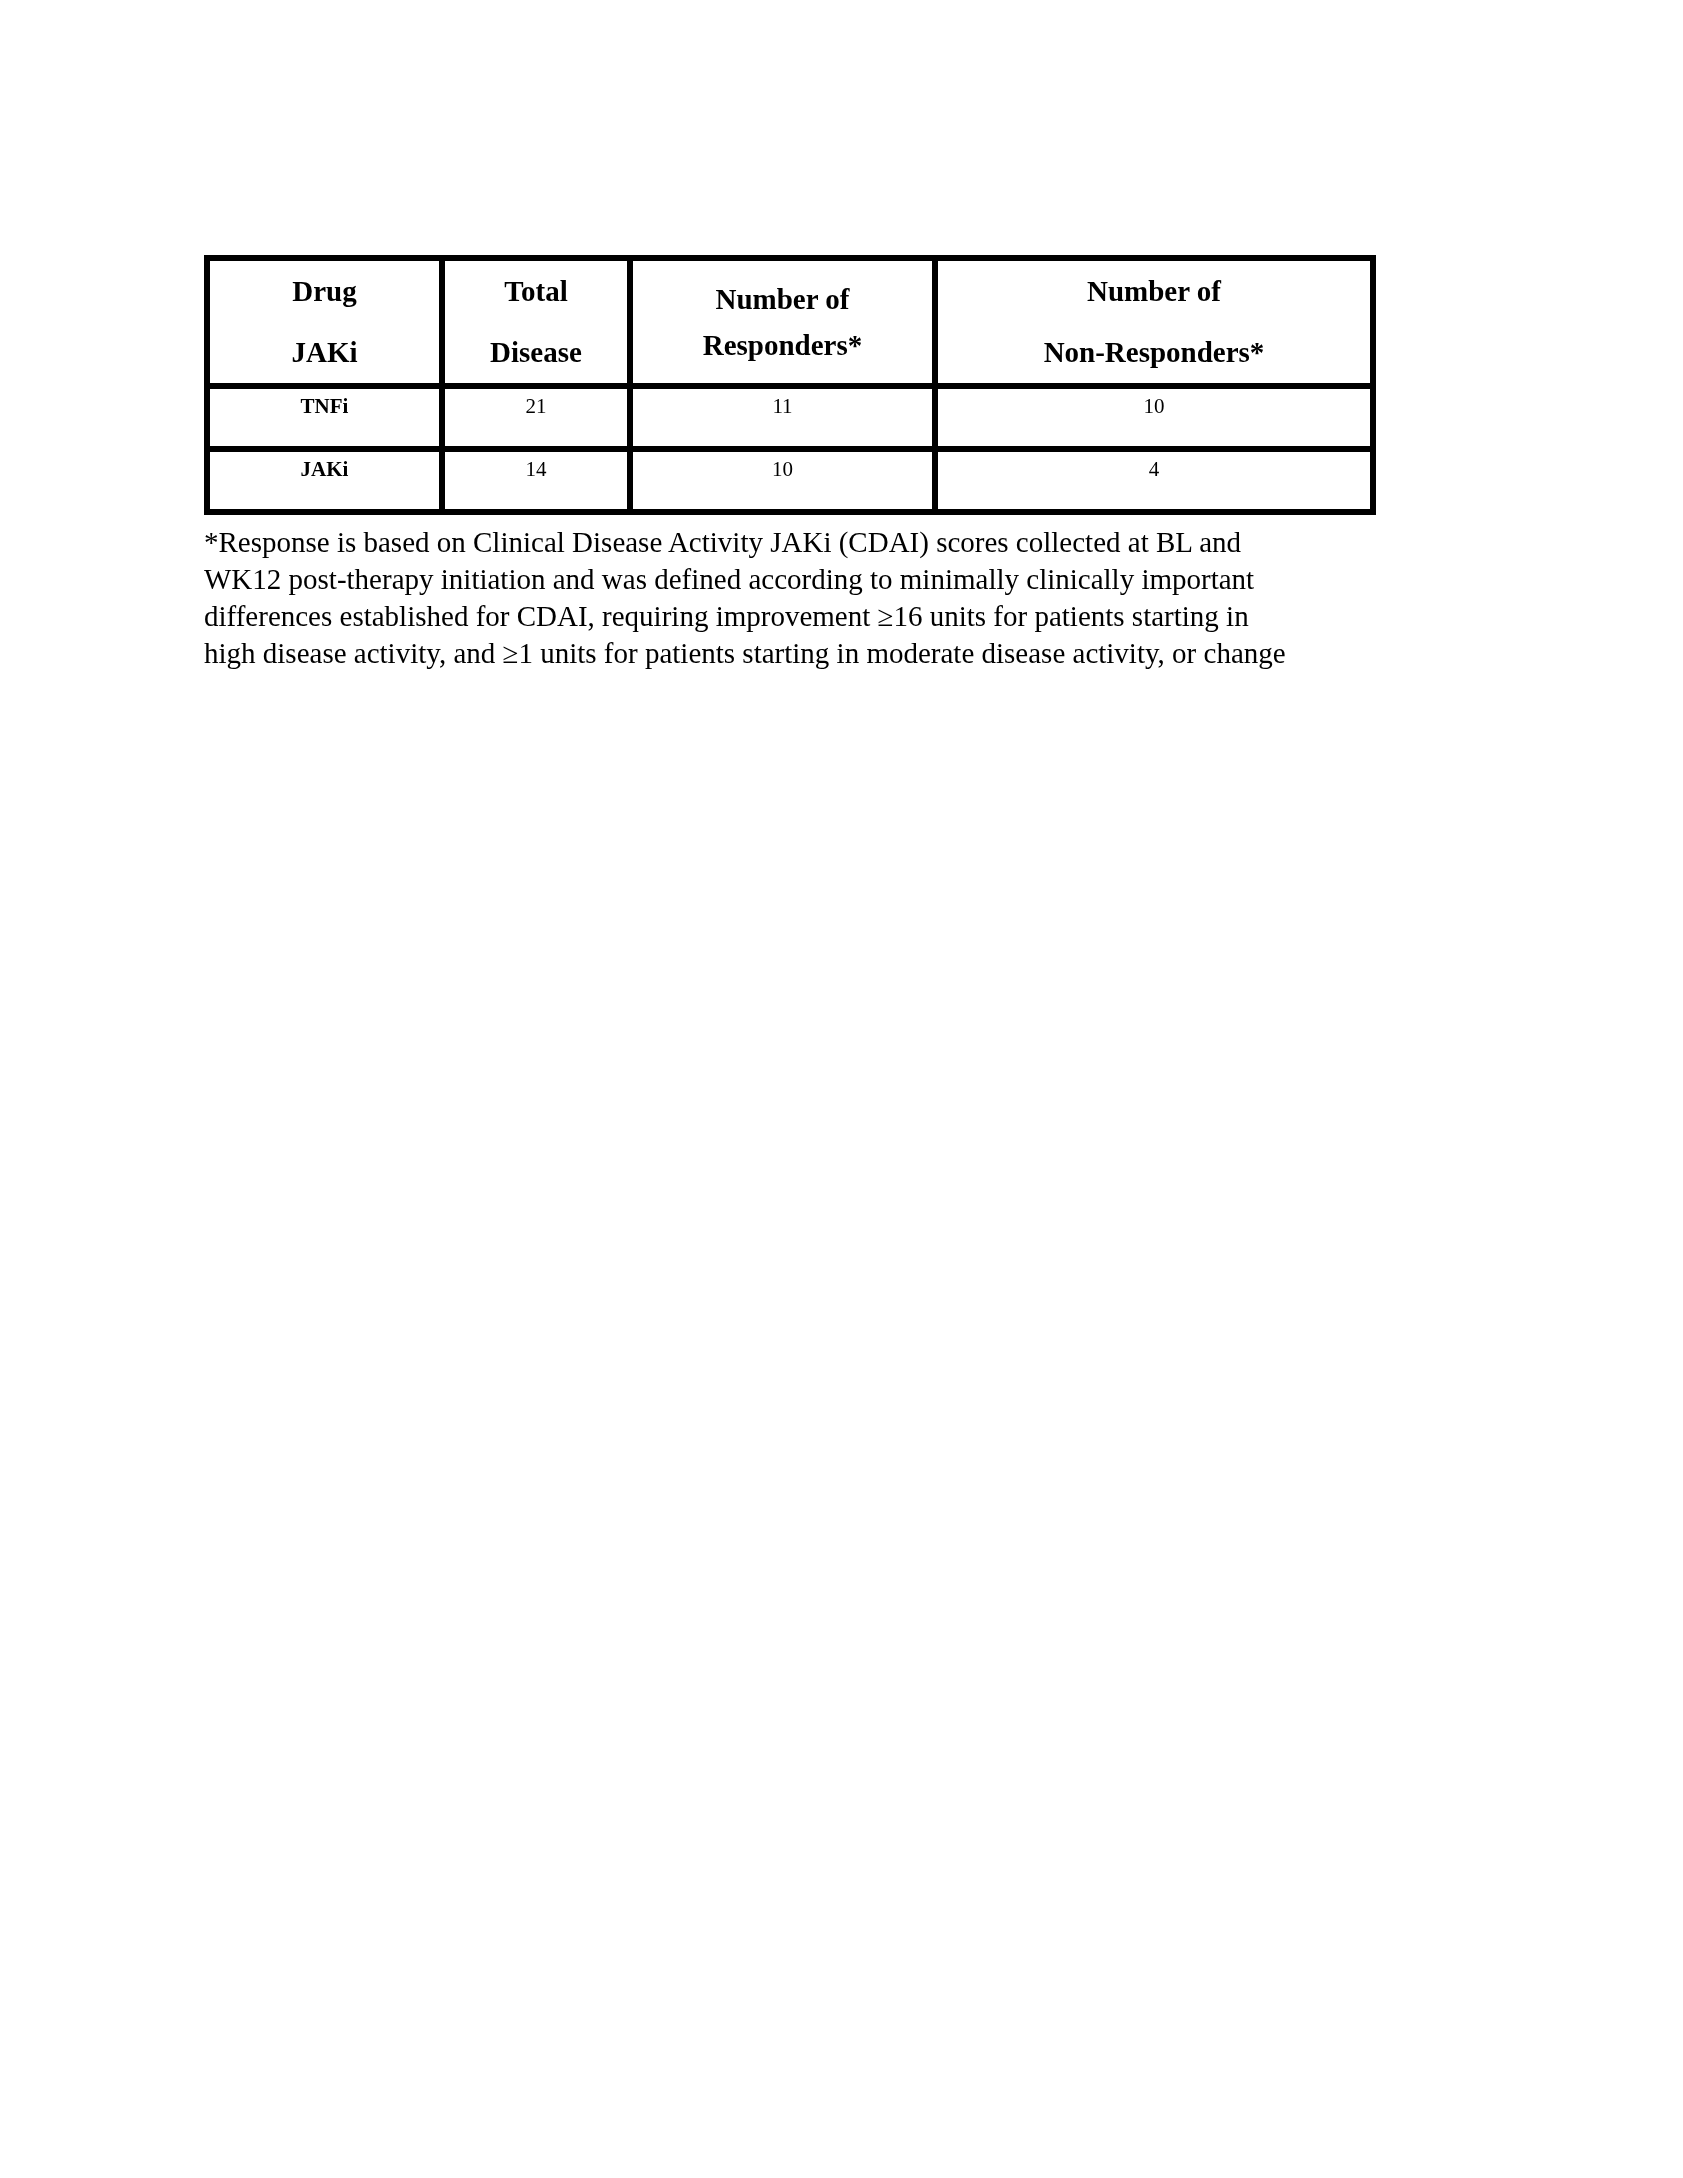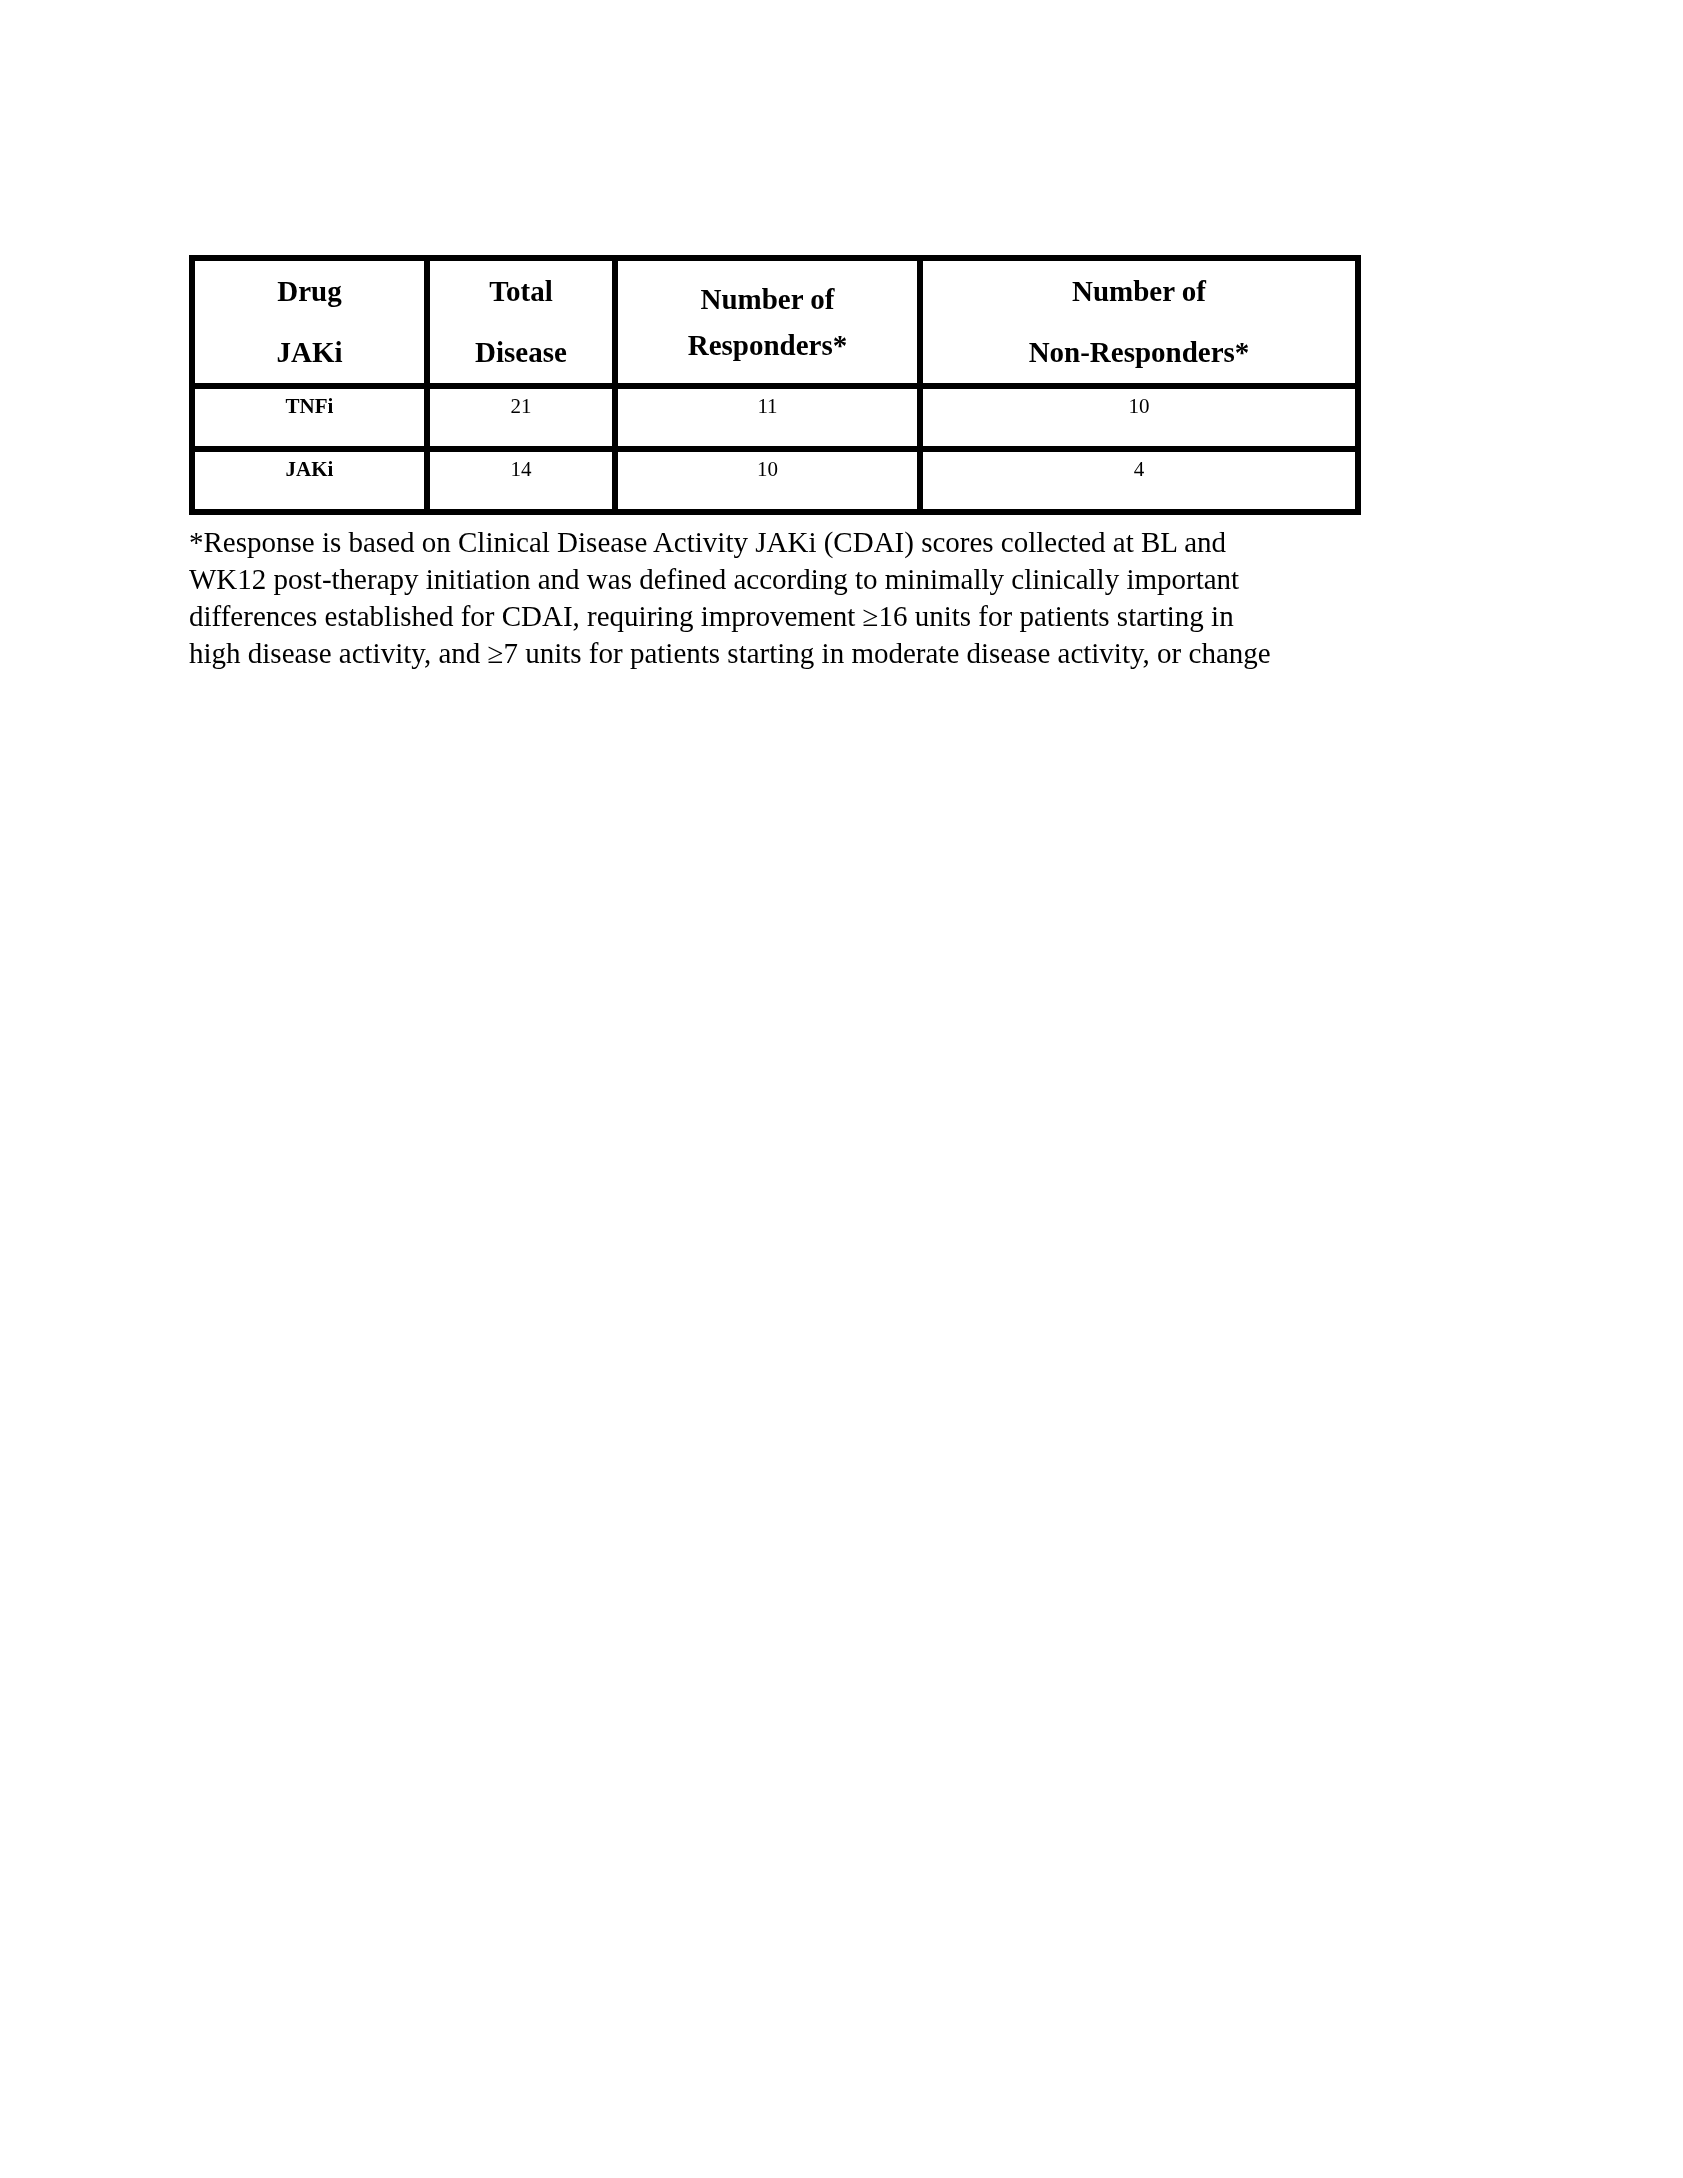--- a/index.html
+++ b/index.html
@@ -12,21 +12,21 @@
   }
   .page {
     position: relative;
     width: 1683px;
     height: 2178px;
     background: #ffffff;
     overflow: hidden;
   }
   .content {
     position: absolute;
-    left: 189px;
+    left: 204px;
     top: 255px;
     width: 1168px;
   }
   table.data-table {
     border-collapse: collapse;
     table-layout: fixed;
     width: 1165px;
   }
   table.data-table td, table.data-table th {
     border: 6px solid #000000;
@@ -110,18 +110,18 @@
           <td class="cell">10</td>
           <td class="cell">4</td>
         </tr>
       </tbody>
     </table>
 
     <div class="footnote">
       <div>*Response is based on Clinical Disease Activity JAKi (CDAI) scores collected at BL and</div>
       <div>WK12 post-therapy initiation and was defined according to minimally clinically important</div>
       <div>differences established for CDAI, requiring improvement ≥16 units for patients starting in</div>
-      <div>high disease activity, and ≥7 units for patients starting in moderate disease activity, or change</div>
+      <div>high disease activity, and ≥1 units for patients starting in moderate disease activity, or change</div>
     </div>
 
   </div>
 </div>
 
 
 </body></html>

